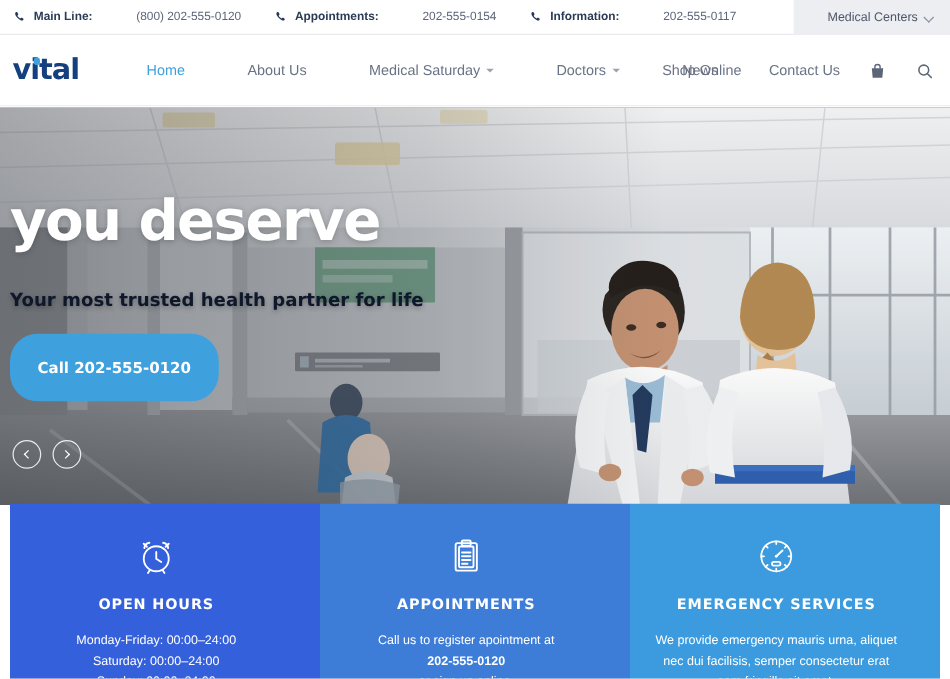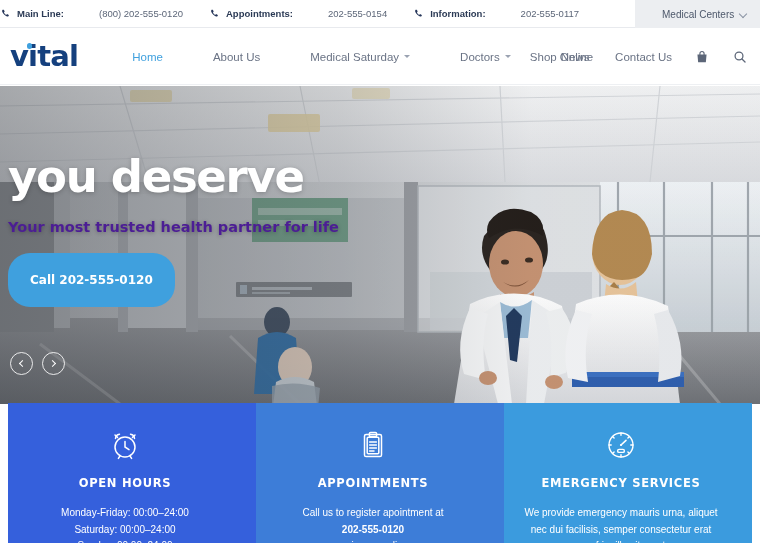--- a/index.html
+++ b/index.html
@@ -12,21 +12,21 @@
   #page { position: relative; width: 760px; height: 543px; overflow: hidden; }
 
   
   .topbar {
     position: absolute; top: 0; left: 0;
     width: 760px; height: 28px;
     background: #ffffff;
     border-bottom: 1px solid #e8eaee;
     display: flex; align-items: center;
   }
-  .topbar-contacts { display: flex; align-items: flex-end; padding-left: 0; }
+  .topbar-contacts { display: flex; align-items: flex-end; padding-left: 10px; }
   .contact-item {
     display: flex; align-items: center;
     margin-right: 26px;
     font-size: 9.5px; color: #5c6678;
     white-space: nowrap;
   }
   .contact-item .phone-ico {
     width: 11px; height: 11px; margin-right: 6px;
     display: inline-flex; align-items: center; justify-content: center;
     color: #26365a;
@@ -55,21 +55,21 @@
   
   .navbar {
     position: absolute; top: 29px; left: 0;
     width: 760px; height: 56px;
     background: #ffffff;
     display: flex; align-items: center;
     border-bottom: 1px solid #eef0f3;
   }
   .logo {
     margin-left: 10px; margin-right: 24px;
-    font-size: 29px; font-weight: bold;
+    font-size: 23px; font-weight: bold;
     color: #15407e; letter-spacing: -0.8px;
     position: relative; line-height: 1;
     font-family: "DejaVu Sans", sans-serif;
   }
   .logo .dot {
     position: absolute; width: 5.5px; height: 5.5px;
     border-radius: 50%; background: #3fa0de;
     left: 16.5px; top: 1px;
   }
   .nav-links { display: flex; align-items: center; }
@@ -115,22 +115,22 @@
     z-index: 5; width: 440px;
   }
   .hero-title {
     font-size: 45px; line-height: 1.03;
     font-weight: bold; color: #ffffff;
     letter-spacing: -1.3px;
     text-shadow: 0 1px 5px rgba(0,0,0,0.22);
     font-family: "DejaVu Sans", sans-serif;
   }
   .hero-sub {
-    margin-top: 19px;
-    font-size: 14.5px; font-weight: bold; color: #4c1d95;
+    margin-top: 33px;
+    font-size: 14.5px; font-weight: bold; color: #0f172a;
     text-shadow: 0 1px 4px rgba(0,0,0,0.3);
     font-family: "DejaVu Sans", sans-serif;
   }
   .hero-cta {
     display: inline-block; margin-top: 18px;
     background: #3fa0de; color: #ffffff;
     font-size: 12px; font-weight: bold;
     padding: 20px 22px; border-radius: 22px;
     border: none; cursor: pointer;
     font-family: "DejaVu Sans", sans-serif;

